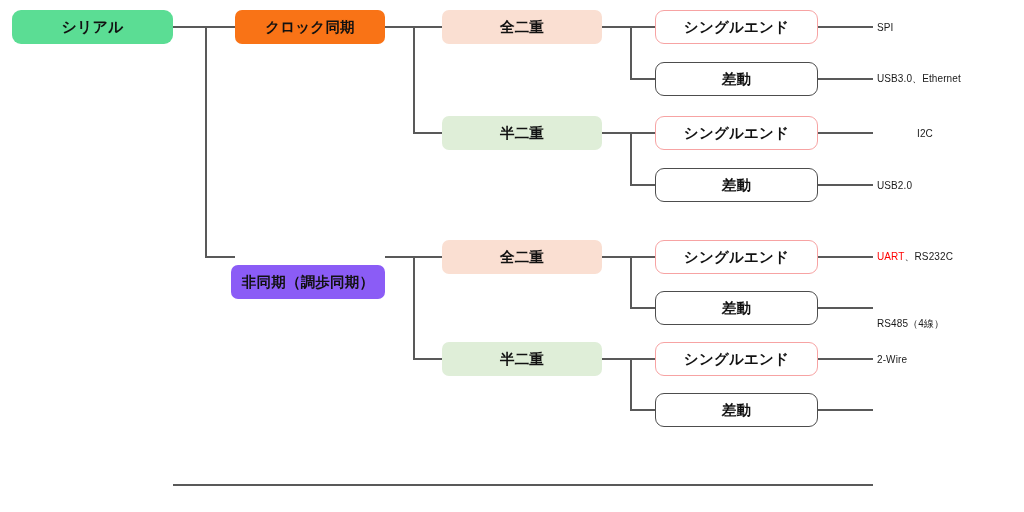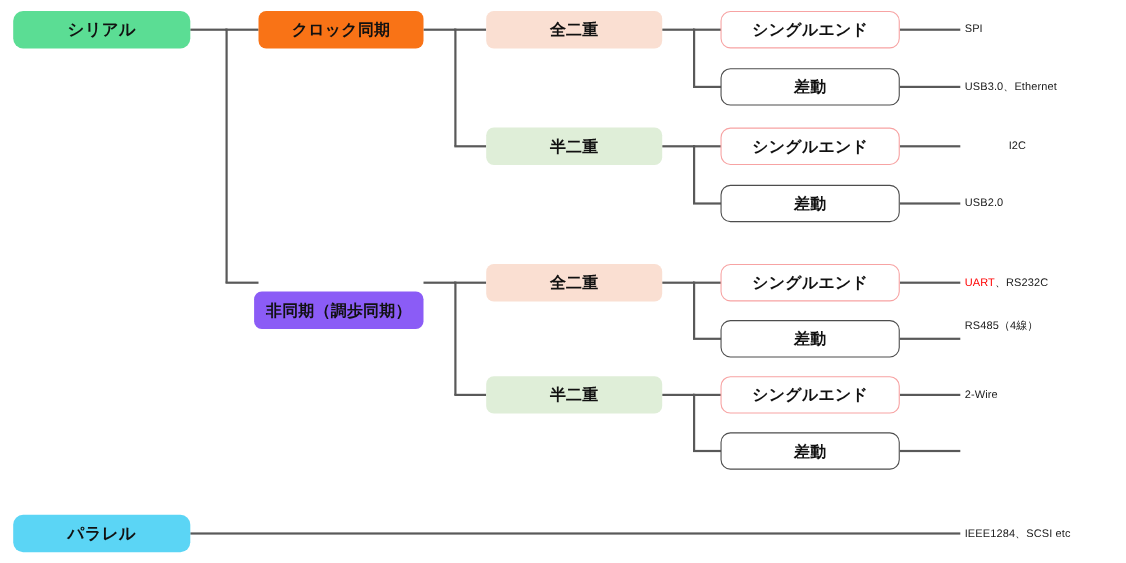--- a/index.html
+++ b/index.html
@@ -183,27 +183,21 @@
   </div>
   <div class="leaf-label" style="left:877px; top:133px;padding-left:40px;">
     <span>I2C</span>
   </div>
   <div class="leaf-label" style="left:877px; top:185px;">
     <span>USB2.0</span>
   </div>
   <div class="leaf-label" style="left:877px; top:257px;">
     <span class="hl">UART</span><span>、RS232C</span>
   </div>
-  <div class="leaf-label" style="left:877px; top:296px;">
+  <div class="leaf-label" style="left:877px; top:324px;">
     <span>RS485（4線）</span>
   </div>
   <div class="leaf-label" style="left:877px; top:359px;">
     <span>2-Wire</span>
   </div>
 
-  <div class="node root" style="left:12px; top:468px; width:161px; height:34px; background:#5bd5f5;">
-    <span>パラレル</span>
-  </div>
-  <div class="leaf-label" style="left:877px; top:485px;">
-    <span>IEEE1284、SCSI etc</span>
-  </div>
 
 </div>
 
 </body></html>

